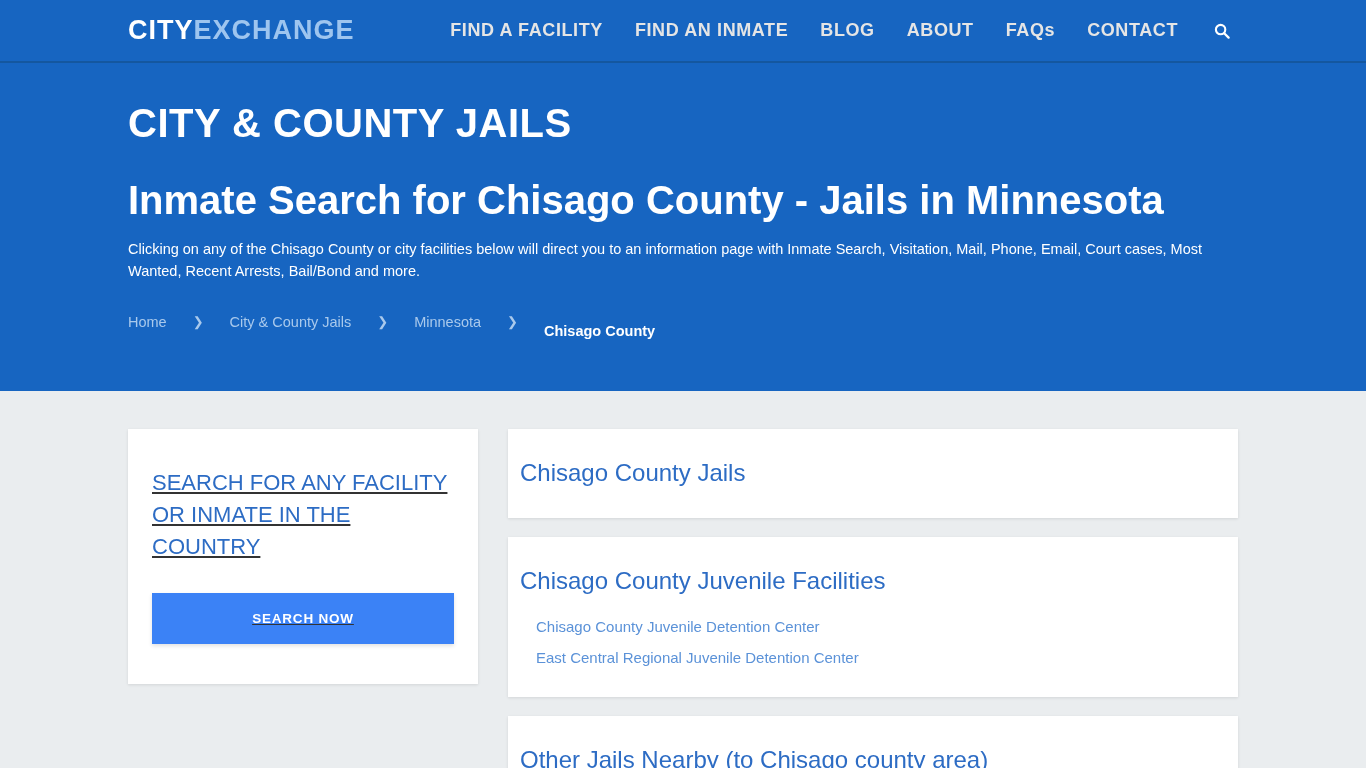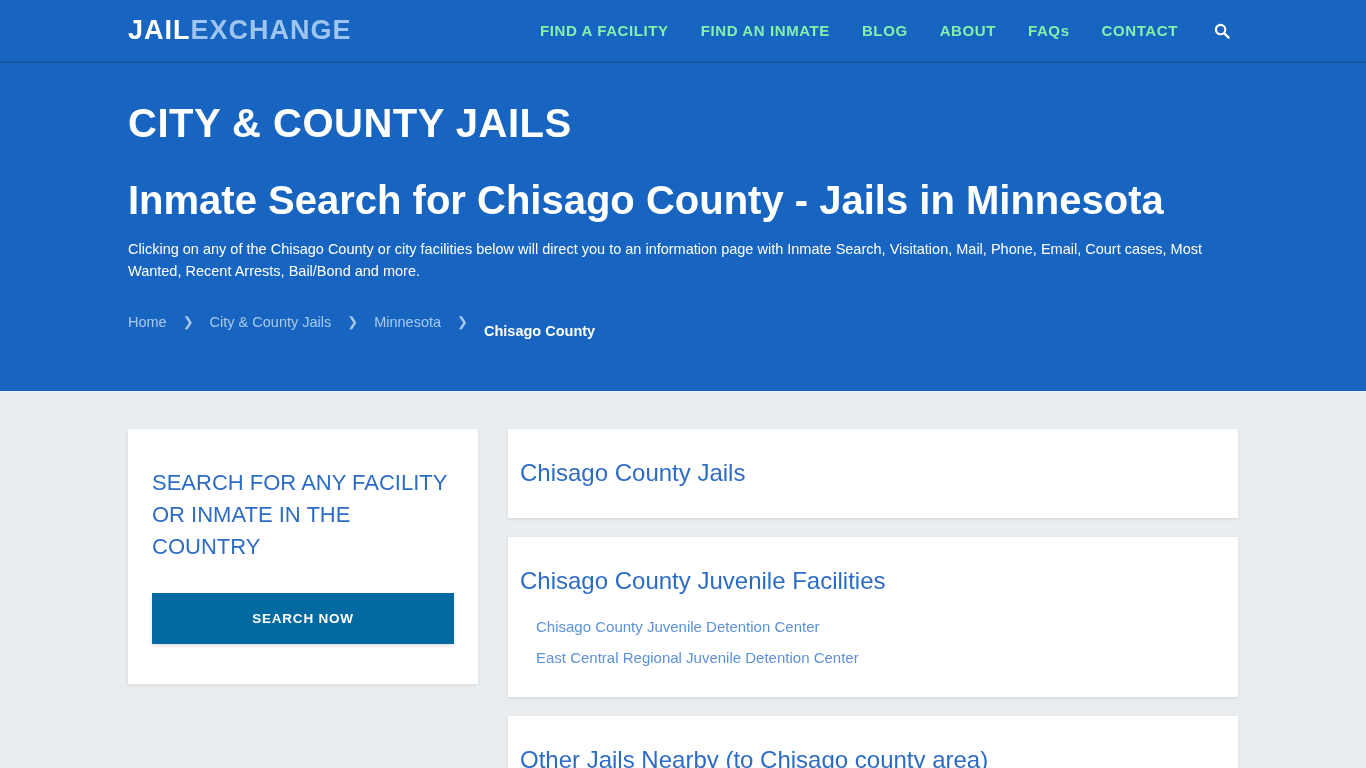--- a/index.html
+++ b/index.html
@@ -38,22 +38,22 @@
   .logo .logo-a { color: #ffffff; }
   .logo .logo-b { color: #9ec5ef; }
 
   .nav-links {
     margin-left: auto;
     display: flex;
     align-items: center;
     gap: 0;
   }
   .nav-link {
-    color: #86efac;
-    font-size: 15px;
+    color: #e5e5e5;
+    font-size: 18px;
     font-weight: bold;
     letter-spacing: 0.6px;
     text-decoration: none;
     padding: 0 16px;
     white-space: nowrap;
     cursor: pointer;
   }
   .nav-search {
     padding: 0 8px 0 20px;
     display: flex;
@@ -87,21 +87,21 @@
     line-height: 1.55;
     margin-top: 15px;
     max-width: 1110px;
   }
 
   .breadcrumb {
     margin-top: 22px;
     display: flex;
     align-items: center;
     font-size: 14.5px;
-    gap: 6px;
+    gap: 16px;
   }
   .crumb {
     color: #a9c9ec;
     text-decoration: none;
     cursor: pointer;
   }
   .crumb.current {
     color: #ffffff;
     font-weight: bold;
     cursor: default;
@@ -128,32 +128,33 @@
     flex: 0 0 350px;
   }
 
   .card {
     background: #ffffff;
     box-shadow: 0 1px 3px rgba(0,0,0,0.10);
   }
 
   .search-card {
     padding: 38px 24px 40px 24px;
+    text-decoration: underline;
   }
   .search-card-title {
     color: #2d6cc4;
     font-size: 22px;
     line-height: 1.45;
     font-weight: normal;
   }
   .search-btn {
     display: block;
     width: 100%;
     margin-top: 30px;
-    background: #0369a1;
+    background: #3b82f6;
     color: #ffffff;
     border: none;
     font-family: "Liberation Sans", sans-serif;
     font-size: 13.5px;
     font-weight: bold;
     letter-spacing: 0.8px;
     padding: 18px 0;
     cursor: pointer;
     box-shadow: 0 2px 4px rgba(0,0,0,0.12);
   }
@@ -185,21 +186,21 @@
     text-decoration: none;
     margin-left: 16px;
     cursor: pointer;
   }
 </style>
 </head>
 <body>
 
 <div class="navbar">
   <div class="logo">
-    <span class="logo-a">JAIL</span><span class="logo-b">EXCHANGE</span>
+    <span class="logo-a">CITY</span><span class="logo-b">EXCHANGE</span>
   </div>
 
   <nav class="nav-links">
     <a class="nav-link" href="#">FIND A FACILITY</a>
     <a class="nav-link" href="#">FIND AN INMATE</a>
     <a class="nav-link" href="#">BLOG</a>
     <a class="nav-link" href="#">ABOUT</a>
     <a class="nav-link" href="#">FAQs</a>
     <a class="nav-link" href="#">CONTACT</a>
     <span class="nav-search">

